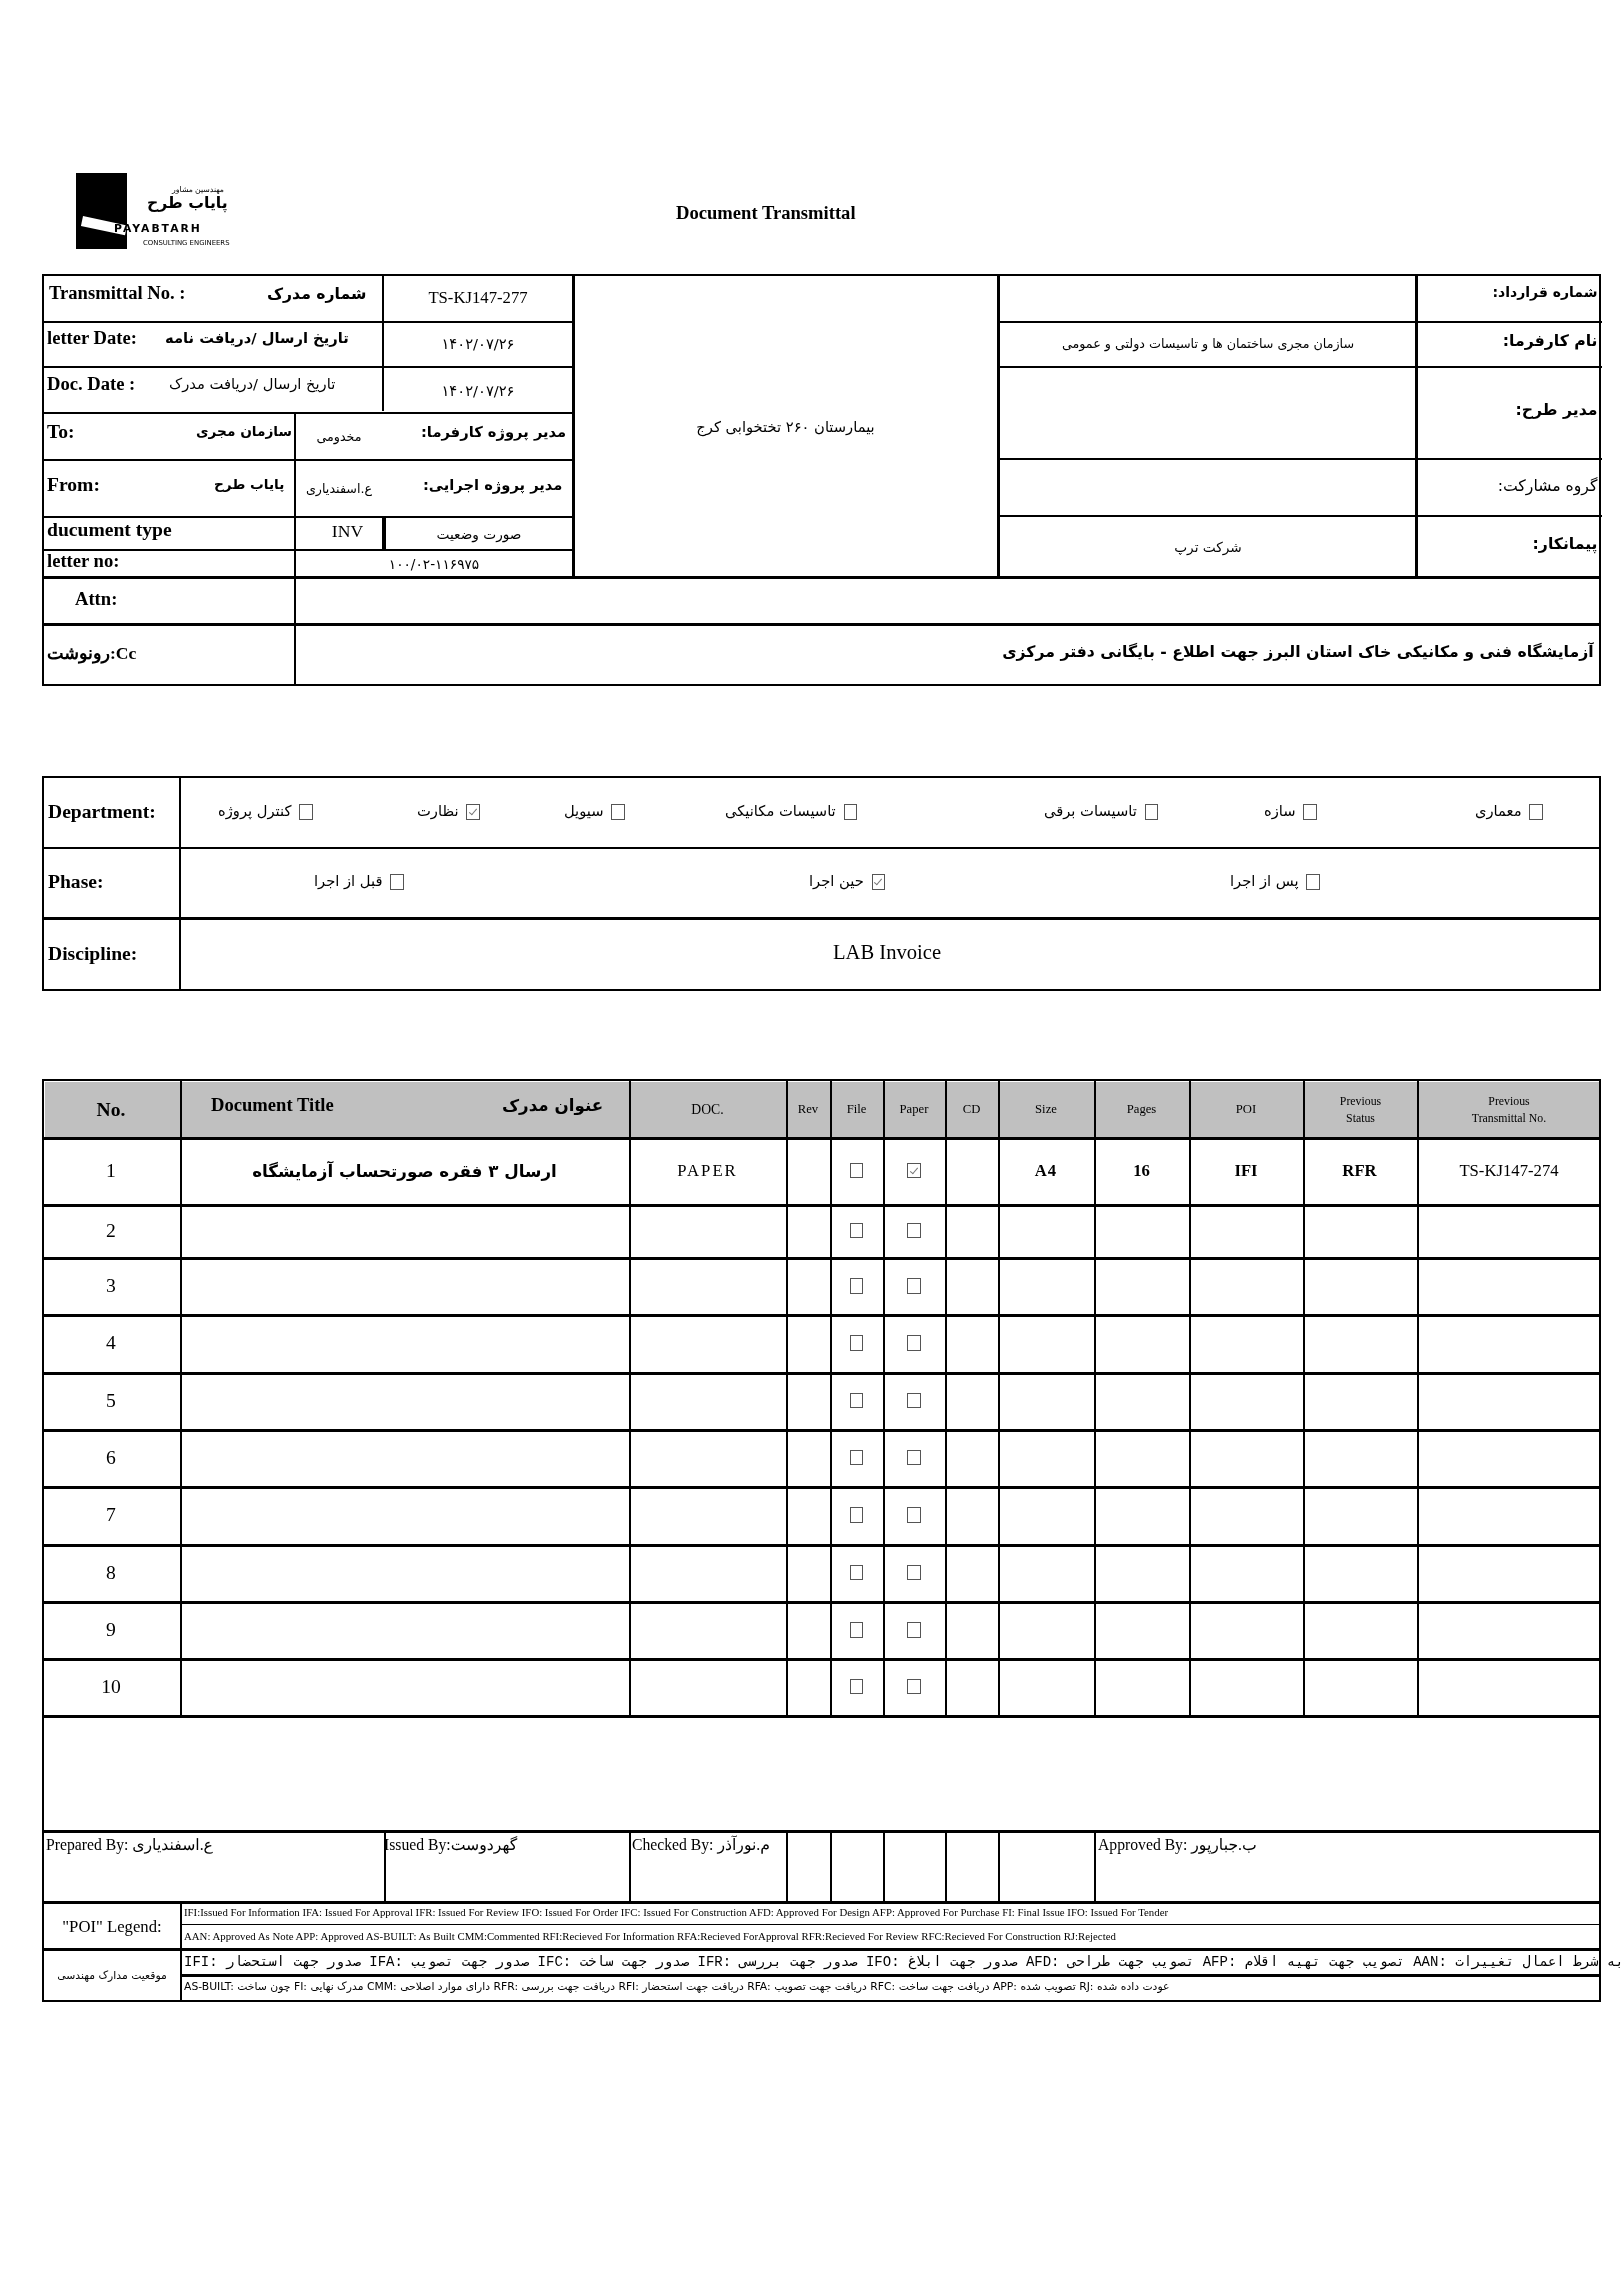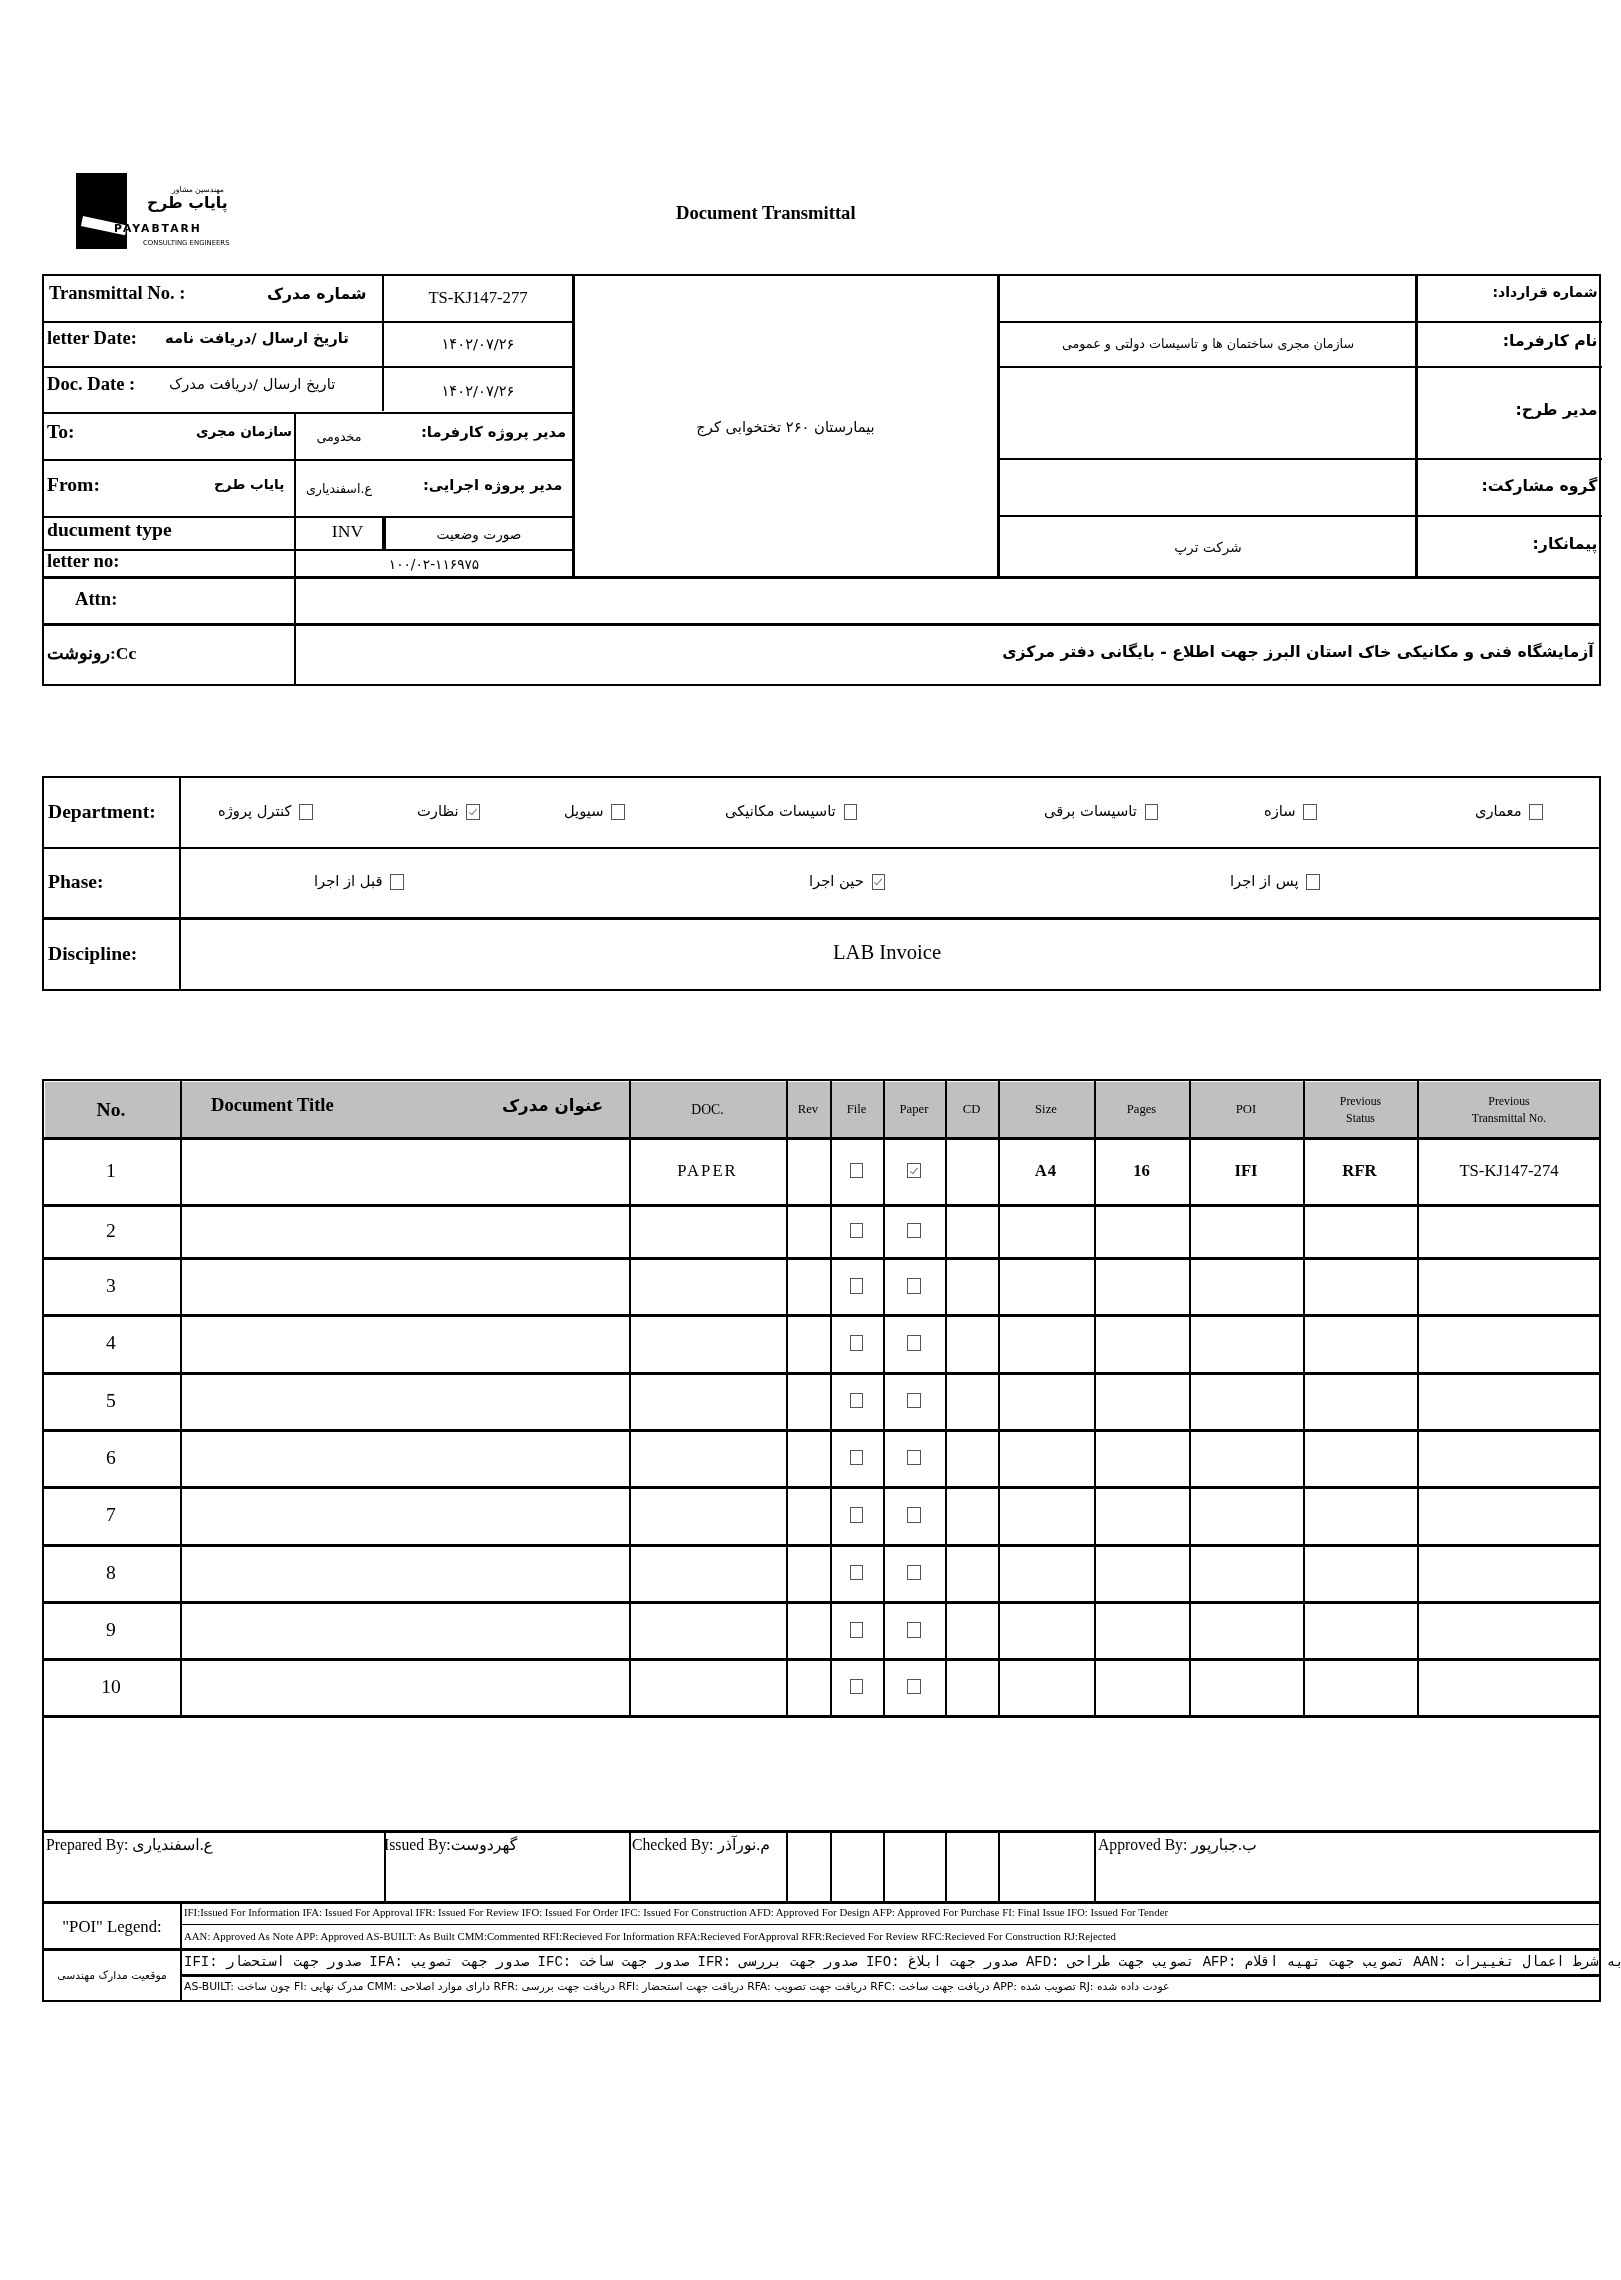--- a/index.html
+++ b/index.html
@@ -87,21 +87,21 @@
 <div class="abs" style="left:1000px;top:276px;width:416px;height:44px;"></div>
 <div class="txt rtl" style="right:23.5px;top:284px;font-size:14px;font-weight:bold;font-family:'DejaVu Sans',sans-serif;">شماره قرارداد:</div>
 
 <div class="abs c rtl" style="left:1000px;top:322px;width:416px;height:43px;font-size:12.7px;font-family:'DejaVu Sans',sans-serif;">سازمان مجری ساختمان ها و تاسیسات دولتی و عمومی</div>
 <div class="txt rtl" style="right:23.5px;top:331px;font-size:15.7px;font-weight:bold;font-family:'DejaVu Sans',sans-serif;">نام کارفرما:</div>
 
 <div class="abs" style="left:1000px;top:368px;width:416px;height:90px;"></div>
 <div class="txt rtl" style="right:23.5px;top:400px;font-size:15.7px;font-weight:bold;font-family:'DejaVu Sans',sans-serif;">مدیر طرح:</div>
 
 <div class="abs" style="left:1000px;top:460px;width:416px;height:55px;"></div>
-<div class="txt rtl" style="right:23.5px;top:476px;font-size:15.7px;font-weight:bold;font-family:'DejaVu Sans',sans-serif;">گروه مشارکت:</div>
+<div class="txt rtl" style="right:23.5px;top:476px;font-size:15.7px;font-weight:normal;font-family:'DejaVu Sans',sans-serif;">گروه مشارکت:</div>
 
 <div class="abs c rtl" style="left:1000px;top:517px;width:416px;height:60px;font-size:13.7px;font-family:'DejaVu Sans',sans-serif;">شرکت ترپ</div>
 <div class="txt rtl" style="right:23.5px;top:534px;font-size:15.7px;font-weight:bold;font-family:'DejaVu Sans',sans-serif;">پیمانکار:</div>
 
 <div class="txt" style="left:47px;top:588px;font-size:18.6px;font-weight:bold;margin-left:28px;">Attn:</div>
 <div class="abs" style="left:296px;top:579px;width:1304px;height:44px;"></div>
 
 <div class="txt rtl" style="left:47px;top:643px;font-size:17.6px;font-weight:bold;">Cc:رونوشت</div>
 <div class="txt rtl" style="right:27.4px;top:642px;font-size:15.7px;font-weight:bold;font-family:'DejaVu Sans',sans-serif;">آزمایشگاه فنی و مکانیکی خاک استان البرز جهت اطلاع - بایگانی دفتر مرکزی</div>
 
@@ -206,20 +206,21 @@
       <span>Status</span>
     </div>
     <div class="abs c" style="left:1417px;top:1082px;width:184px;height:55px;flex-direction:column;text-align:center;font-size:11.8px;line-height:16.7px;">
       <span>Previous</span>
       <span>Transmittal No.</span>
     </div>
   </div>
 <div id="table-body">
     <div class="abs" style="left:42px;top:1137px;width:1559px;height:67px;">
       <div class="abs c" style="left:0px;top:0;width:138px;height:67px;font-size:19.6px;">1</div>
+      <div class="abs c" style="left:138px;top:0;width:449px;height:67px;font-size:16.7px;font-weight:bold;direction:rtl;font-family:&quot;DejaVu Sans&quot;,sans-serif;">ارسال ۳ فقره صورتحساب آزمایشگاه</div>
       <div class="abs c" style="left:587px;top:0;width:157px;height:67px;font-size:16.7px;letter-spacing:2px;">PAPER</div>
       <div class="abs c" style="left:744px;top:0;width:44px;height:67px;"></div>
       <div class="abs c" style="left:788px;top:0;width:53px;height:67px;">
         <span class="cb"></span>
       </div>
       <div class="abs c" style="left:841px;top:0;width:62px;height:67px;">
         <span class="cb checked"></span>
       </div>
       <div class="abs c" style="left:903px;top:0;width:53px;height:67px;"></div>
       <div class="abs c" style="left:956px;top:0;width:96px;height:67px;font-size:16.7px;font-weight:bold;letter-spacing:1px;">A4</div>

